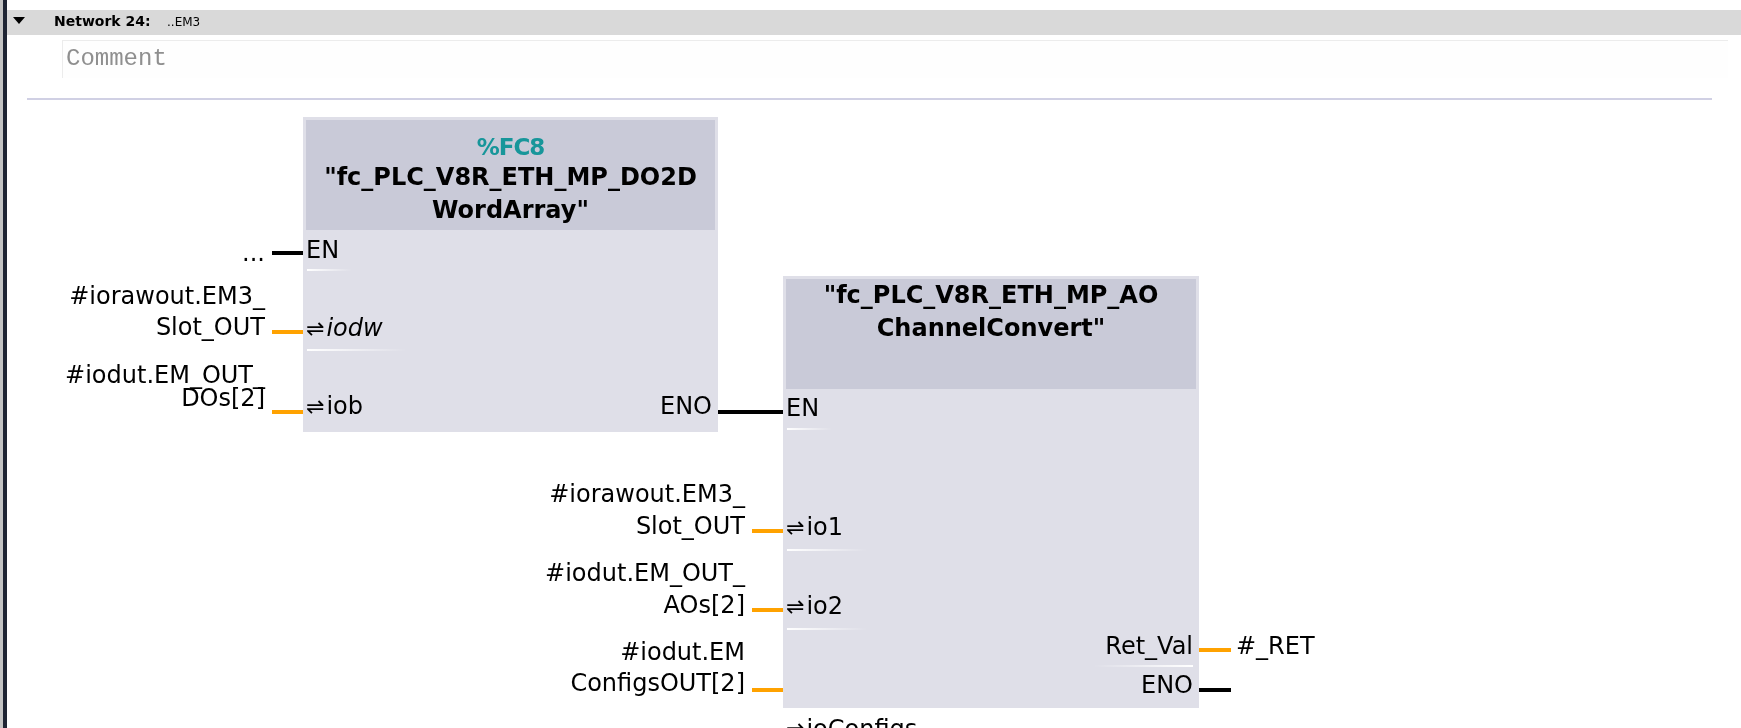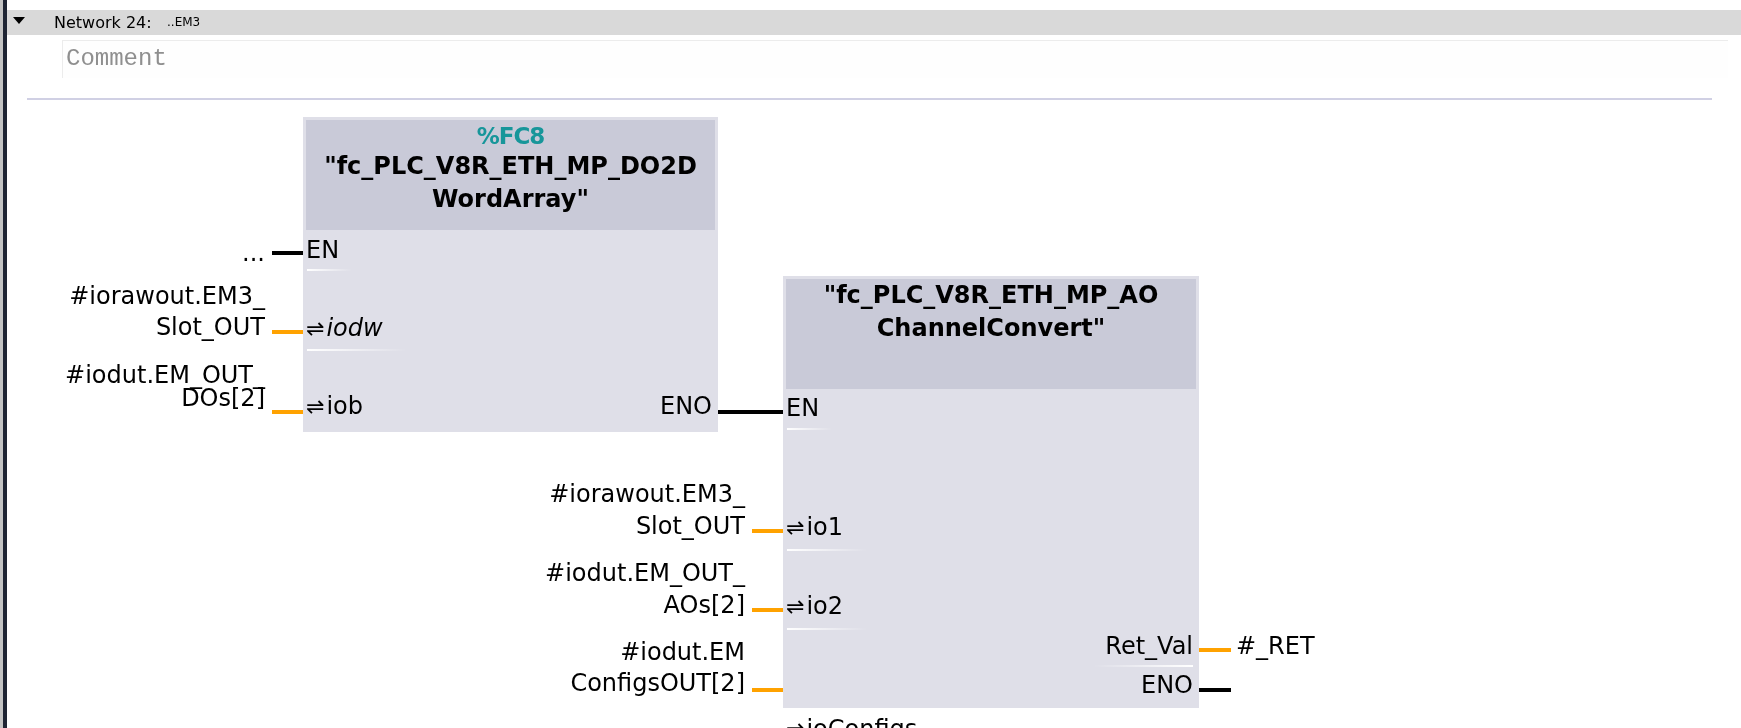--- a/index.html
+++ b/index.html
@@ -16,21 +16,21 @@
     .net-header {
       left: 7px; top: 10px; width: 1734px; height: 25px; background: #d9d9d9;
     }
     .net-toggle {
       left: 6px; top: 7px; width: 0; height: 0;
       border-left: 6px solid transparent; border-right: 6px solid transparent;
       border-top: 7px solid #000;
       cursor: pointer;
     }
     .net-title {
-      left: 47px; top: 3px; font-size: 16px; font-weight: normal; white-space: nowrap;
+      left: 47px; top: 3px; font-size: 14px; font-weight: bold; white-space: nowrap;
     }
     .net-name { left: 160px; top: 5px; font-size: 12px; white-space: nowrap; }
 
     .comment-box {
       left: 62px; top: 40px; width: 1650px; height: 37px;
       border-top: 1px solid #ececec; border-left: 1px solid #ececec;
       background: #fefefe;
       padding-left: 15px;
     }
     .comment-text {
@@ -77,21 +77,21 @@
   <div class="abs net-name">..EM3</div>
 </div>
 
 <div class="abs comment-box">
   <div class="abs comment-text">Comment</div>
 </div>
 <div class="abs separator"></div>
 
 <div class="abs block" style="left:303px; top:117px; width:415px; height:315px;">
   <div class="block-head" style="height:110px;">
-    <span class="fc-addr" style="margin-top:2px;">%FC8</span>
+    <span class="fc-addr" style="margin-top:13px;">%FC8</span>
     <span class="fc-name">"fc_PLC_V8R_ETH_MP_DO2D</span>
     <span class="fc-name">WordArray"</span>
   </div>
 
   <div class="pin" style="left:3px; top:119px;">EN</div>
   <div class="pin-underline" style="left:4px; top:152px; width:45px;"></div>
 
   <div class="pin" style="left:3px; top:197px;font-style:italic;">
     <span class="inout-glyph">⇌</span><span>iodw</span>
   </div>

